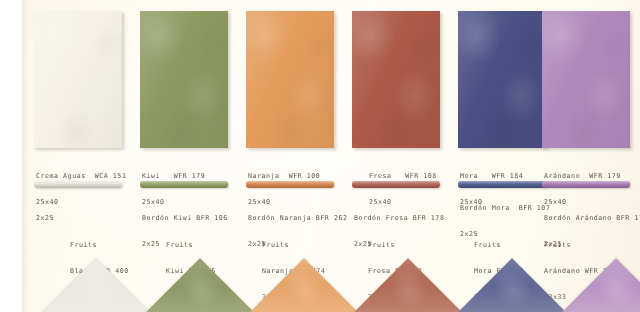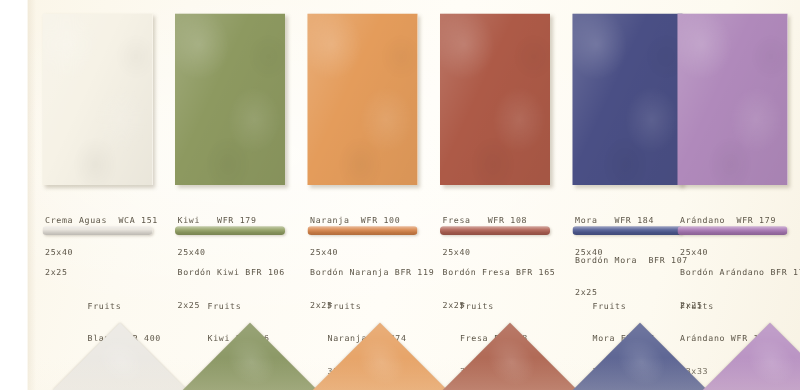--- a/index.html
+++ b/index.html
@@ -199,46 +199,46 @@
     </div>
     <div class="txt" style="left:10px; top:155px">
       <span class="l">Naranja  WFR 100</span>
       <span class="l">25x40</span>
     </div>
     <div class="strip" style="top:181px">
       <div class="sface" style="background:#d8854a"></div>
       <div class="shi"></div>
     </div>
     <div class="txt" style="left:10px; top:197px">
-      <span class="l">Bordón Naranja BFR 119</span>
+      <span class="l">Bordón Naranja BFR 262</span>
       <span class="l">2x25</span>
     </div>
     <div class="txt" style="left:24px; top:224px">
       <span class="l">Fruits</span>
       <span class="l">Naranja FR 474</span>
       <span class="l">33x33</span>
     </div>
   </div>
 
   <div class="col" style="left:322px">
     <div class="tile">
       <div class="face" style="background:#ad5a47"></div>
       <div class="tex"></div>
       <div class="gloss"></div>
     </div>
-    <div class="txt" style="left:10px; top:155px">
+    <div class="txt" style="left:25px; top:155px">
       <span class="l">Fresa   WFR 108</span>
       <span class="l">25x40</span>
     </div>
     <div class="strip" style="top:181px">
       <div class="sface" style="background:#b06153"></div>
       <div class="shi"></div>
     </div>
     <div class="txt" style="left:10px; top:197px">
-      <span class="l">Bordón Fresa BFR 165</span>
+      <span class="l">Bordón Fresa BFR 178</span>
       <span class="l">2x25</span>
     </div>
     <div class="txt" style="left:24px; top:224px">
       <span class="l">Fruits</span>
       <span class="l">Fresa FR 408</span>
       <span class="l">33x33</span>
     </div>
   </div>
 
   <div class="col" style="left:428px">

